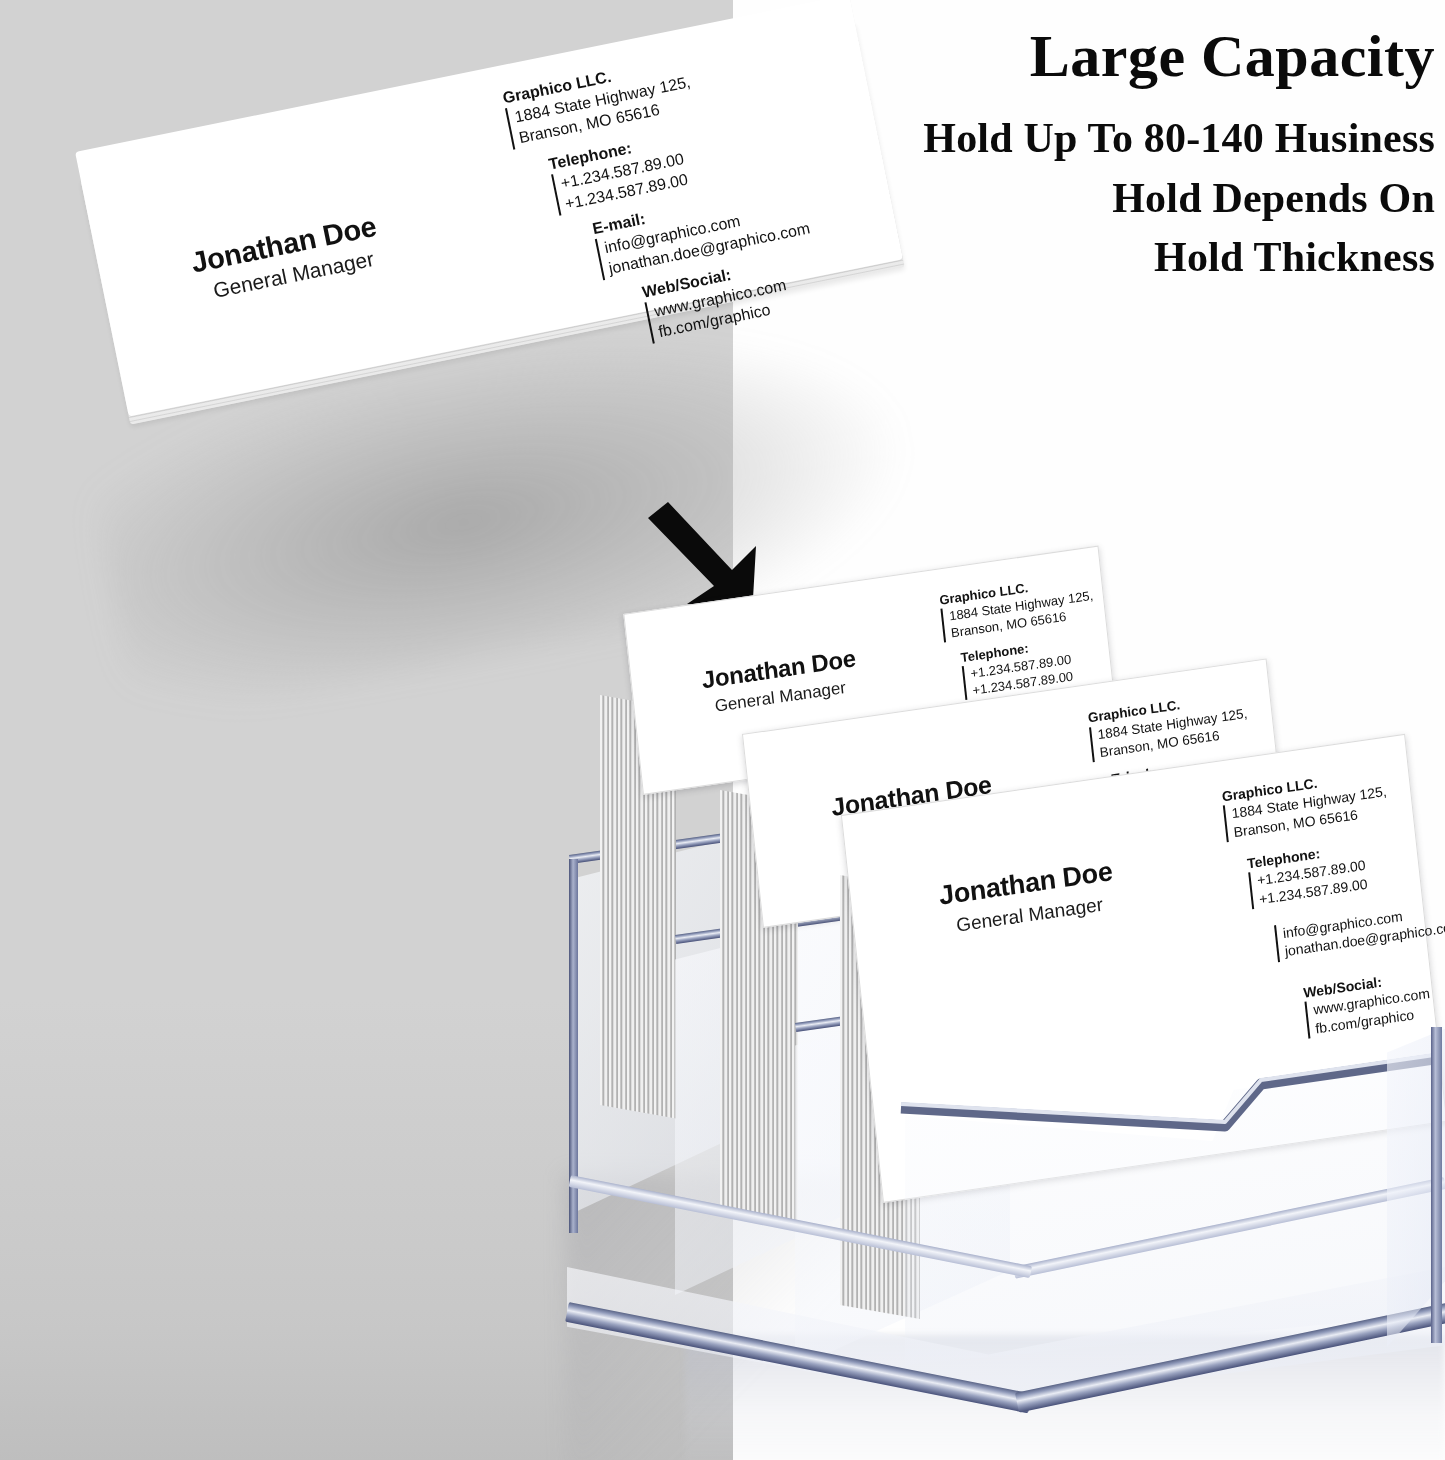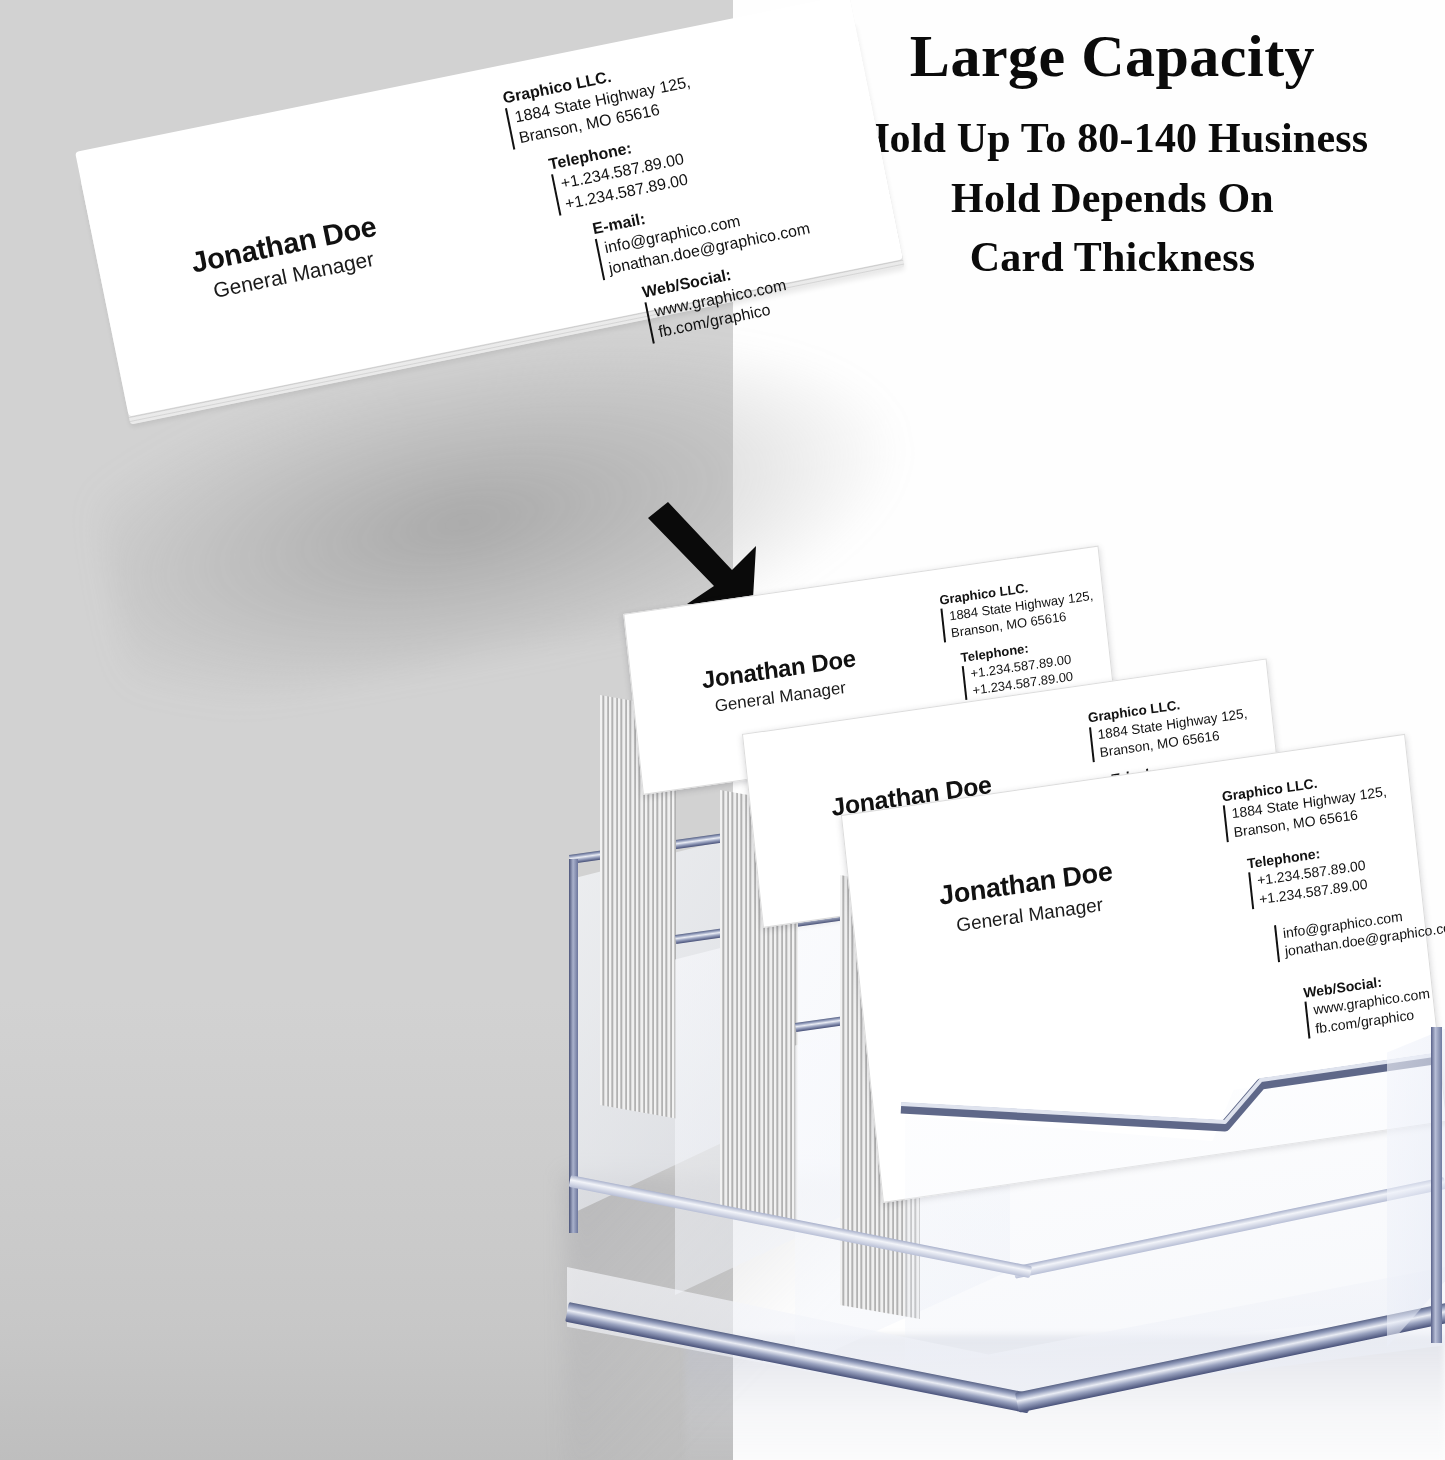--- a/index.html
+++ b/index.html
@@ -35,21 +35,21 @@
     position:absolute;
     left:0; top:1000px; width:733px; height:460px;
     background:linear-gradient(180deg, rgba(210,210,210,0) 0%, rgba(196,196,196,.75) 70%, rgba(188,188,188,.9) 100%);
   }
 
   
   .headline {
     position:absolute;
     left:790px; top:22px;
     width:645px;
-    text-align:center;
+    text-align:right;
     font-family:"Liberation Serif", serif;
     color:#0b0b0b;
   }
   .headline .h1 {
     font-size:60px;
     font-weight:bold;
     letter-spacing:.5px;
     line-height:1.15;
     white-space:nowrap;
   }
@@ -233,21 +233,21 @@
 
   <div class="bg-gray"></div>
   <div class="bg-white-right"></div>
   <div class="bg-gray-shade"></div>
 
   <div class="headline">
     <div class="h1">Large Capacity</div>
     <div class="h2">
       <span>Hold Up To 80-140 Husiness</span>
       <span>Hold Depends On</span>
-      <span>Card Thickness</span>
+      <span>Hold Thickness</span>
     </div>
   </div>
 
   <div class="stack-wrap">
     <div class="stack-shadow"></div>
     <div class="stack">
       <div class="stack-body"></div>
       <div class="stack-top">
         <div class="card-face hero-face">
 

